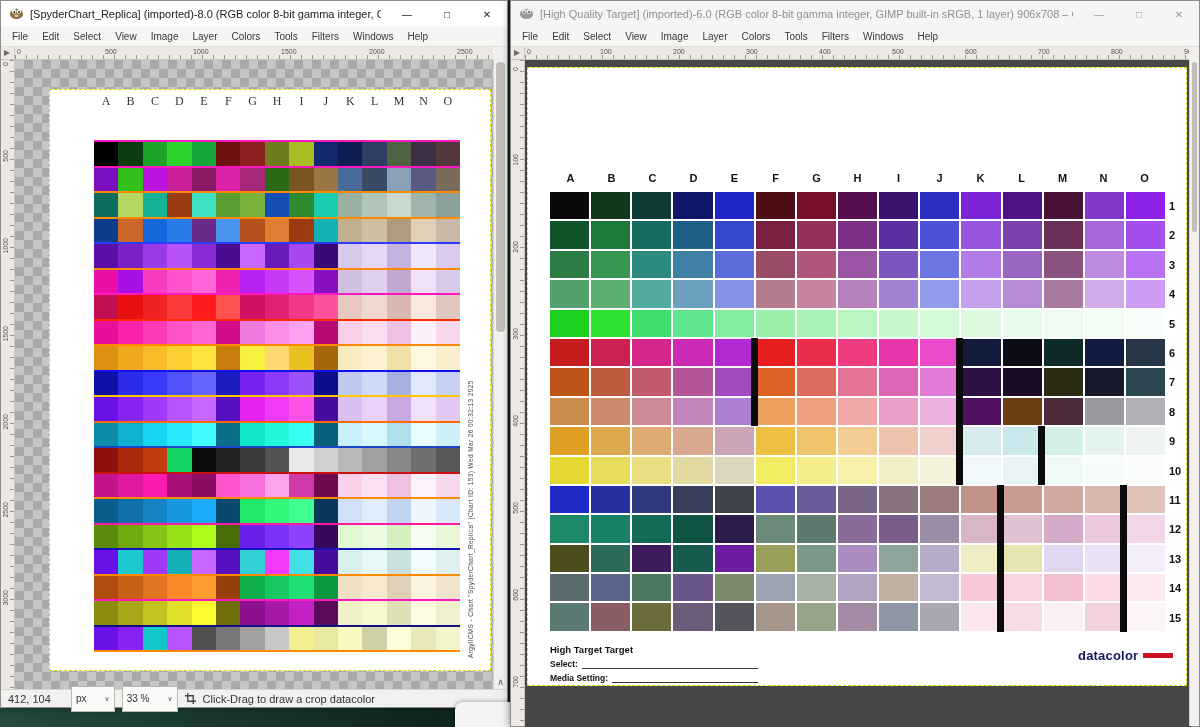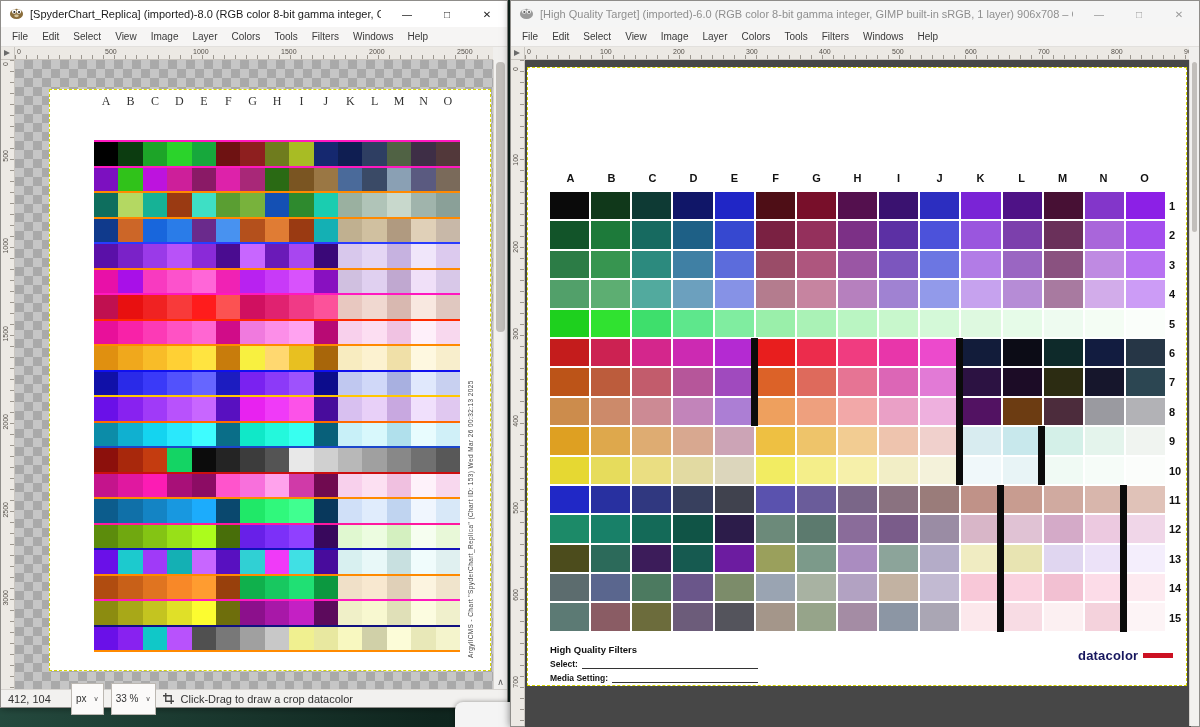--- a/index.html
+++ b/index.html
@@ -95,22 +95,22 @@
   .win-right .vscroll { right:0; top:59px; width:10px; bottom:0; }
   .vthumb { position:absolute; left:2px; right:2px; background:#c2bfbb; border-radius:4px; }
   .win-left  .vthumb { top:2px; height:270px; }
   .win-right .vthumb { top:2px; height:170px; }
   .scroll-arrow { position:absolute; left:0; right:0; bottom:2px; text-align:center; font-size:9px; color:#555; }
 
   .statusbar { position:absolute; left:0; right:0; bottom:0; height:18px; background:#f2f1ef;
     border-top:1px solid #d8d5d1; display:flex; align-items:center; gap:7px; padding:0 7px;
     font-size:11px; color:#333; }
   .pos { width:56px; }
-  .combo { display:flex; align-items:center; gap:7px; border:1px solid #bcb8b2; background:#fbfaf9;
-    padding:0 4px; height:32px; font-size:10px; color:#333; }
+  .combo { display:flex; align-items:center; gap:18px; border:1px solid #bcb8b2; background:#fbfaf9;
+    padding:0 4px; height:26px; font-size:10px; color:#333; }
   .carat { font-size:7px; color:#555; }
   .crop-ico svg { display:block; }
   .msg { font-size:11px; color:#333; white-space:nowrap; }
 </style>
 </head>
 <body>
 
 <div class="peek-window"></div>
 
 <div class="win win-left">
@@ -956,21 +956,21 @@
           <span style="top: 272.6px;">10</span>
           <span style="top: 302px;">11</span>
           <span style="top: 331.4px;">12</span>
           <span style="top: 360.8px;">13</span>
           <span style="top: 390.2px;">14</span>
           <span style="top: 419.6px;">15</span>
         </div>
 
       <div class="fcol fcol1">
         <div class="frow">
-            <span class="flabel ftitle">High Quality Filters</span>
+            <span class="flabel ftitle">High Target Target</span>
           </div>
         <div class="frow">
             <span class="flabel">Select:</span>
             <span class="fline"></span>
           </div>
         <div class="frow">
             <span class="flabel">Media Setting:</span>
             <span class="fline"></span>
           </div>
       </div>

